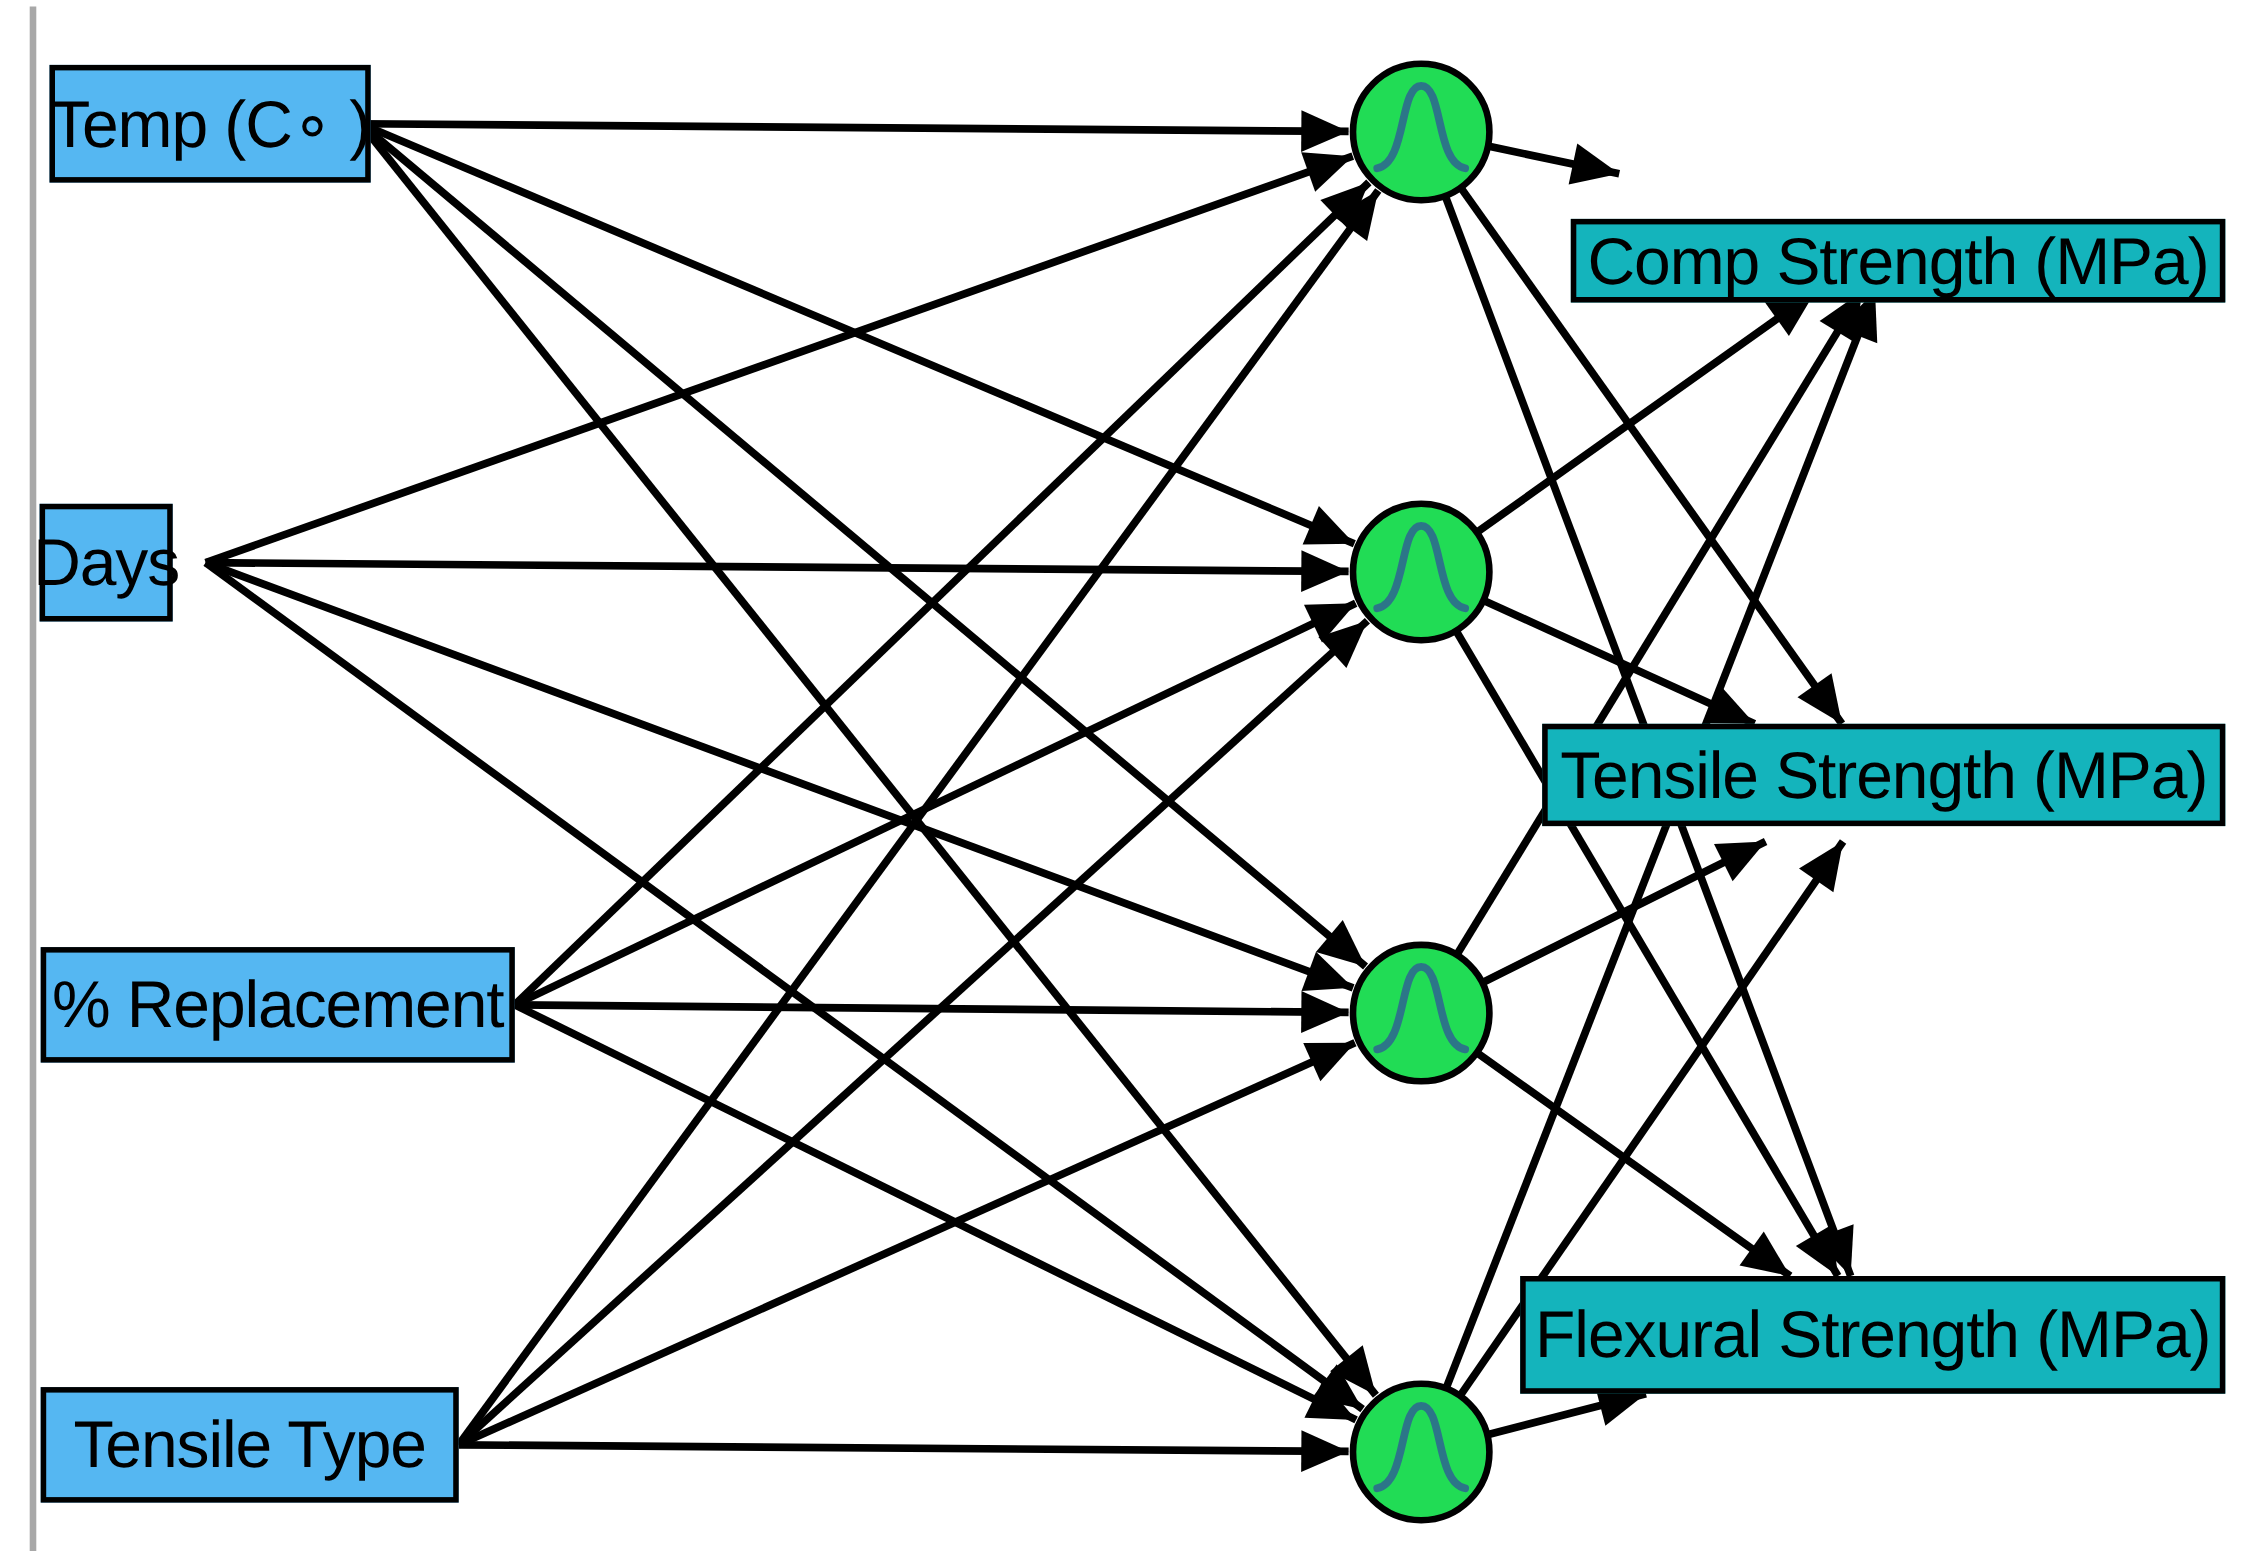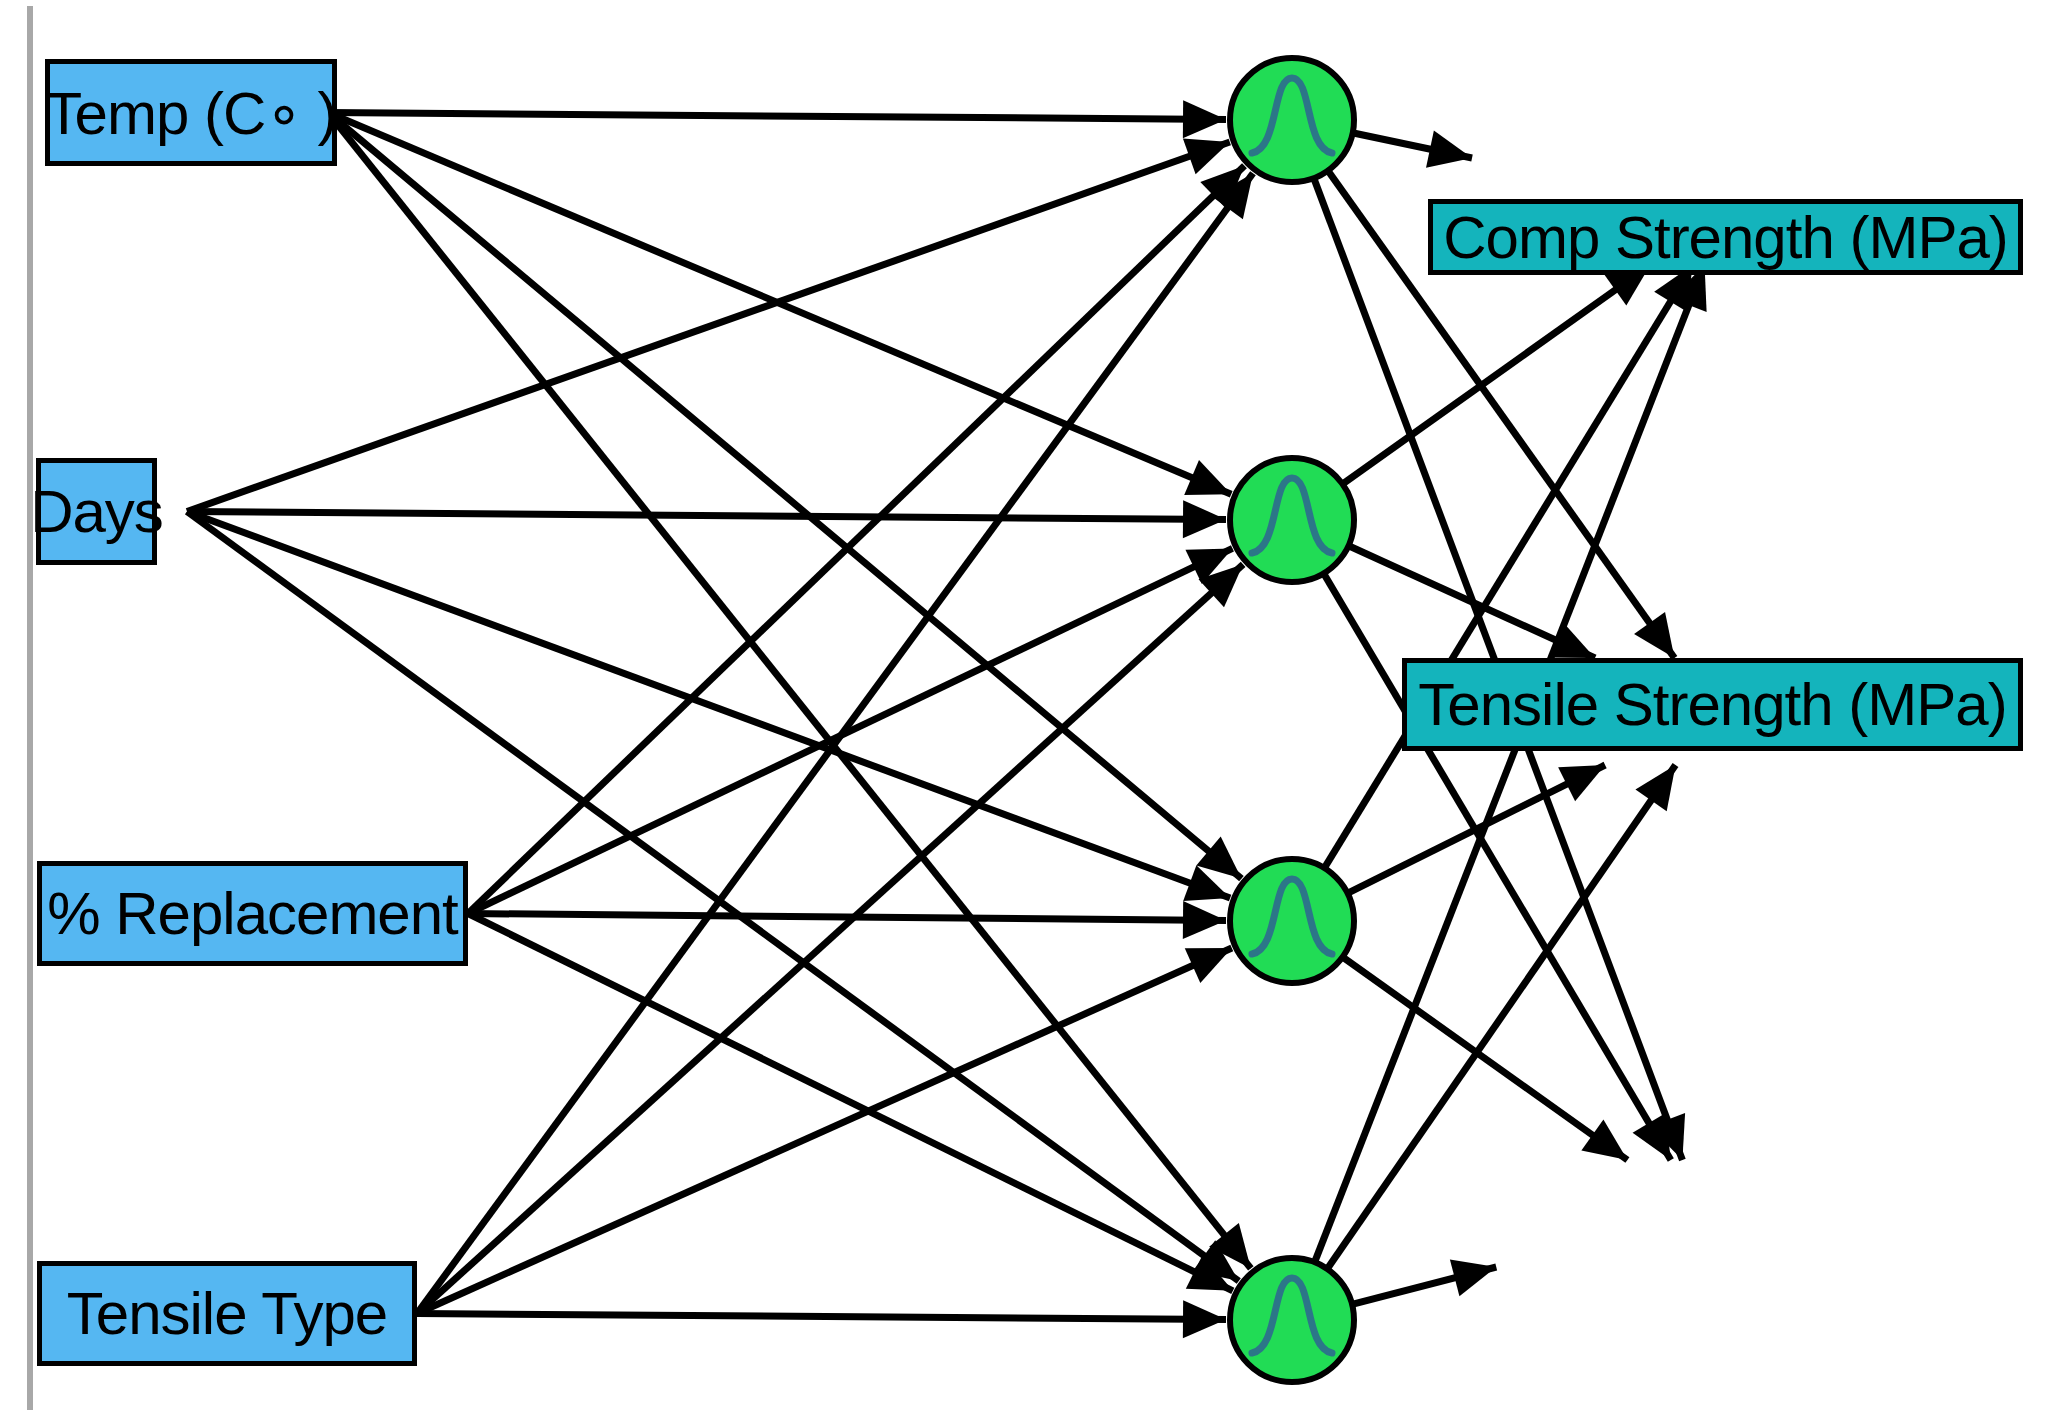--- a/index.html
+++ b/index.html
@@ -89,14 +89,15 @@
       </g>
   </svg>
 
   <div class="node-box input-box" style="left: 45px; top: 59px; width: 292px; height: 107px;">Temp (C∘ )</div>
   <div class="node-box input-box" style="left: 36px; top: 458px; width: 121px; height: 107px;">Days</div>
   <div class="node-box input-box" style="left: 37px; top: 861px; width: 431px; height: 105px;">% Replacement</div>
   <div class="node-box input-box" style="left: 37px; top: 1261px; width: 380px; height: 105px;">Tensile Type</div>
 
   <div class="node-box output-box" style="left: 1428px; top: 158px; width: 595px; height: 76px; margin-top: 41px;">Comp Strength (MPa)</div>
   <div class="node-box output-box" style="left: 1402px; top: 658px; width: 621px; height: 93px;">Tensile Strength (MPa)</div>
+  <div class="node-box output-box" style="left: 1382px; top: 1160px; width: 641px; height: 107px;">Flexural Strength (MPa)</div>
 
 </div>
 
 </body></html>

